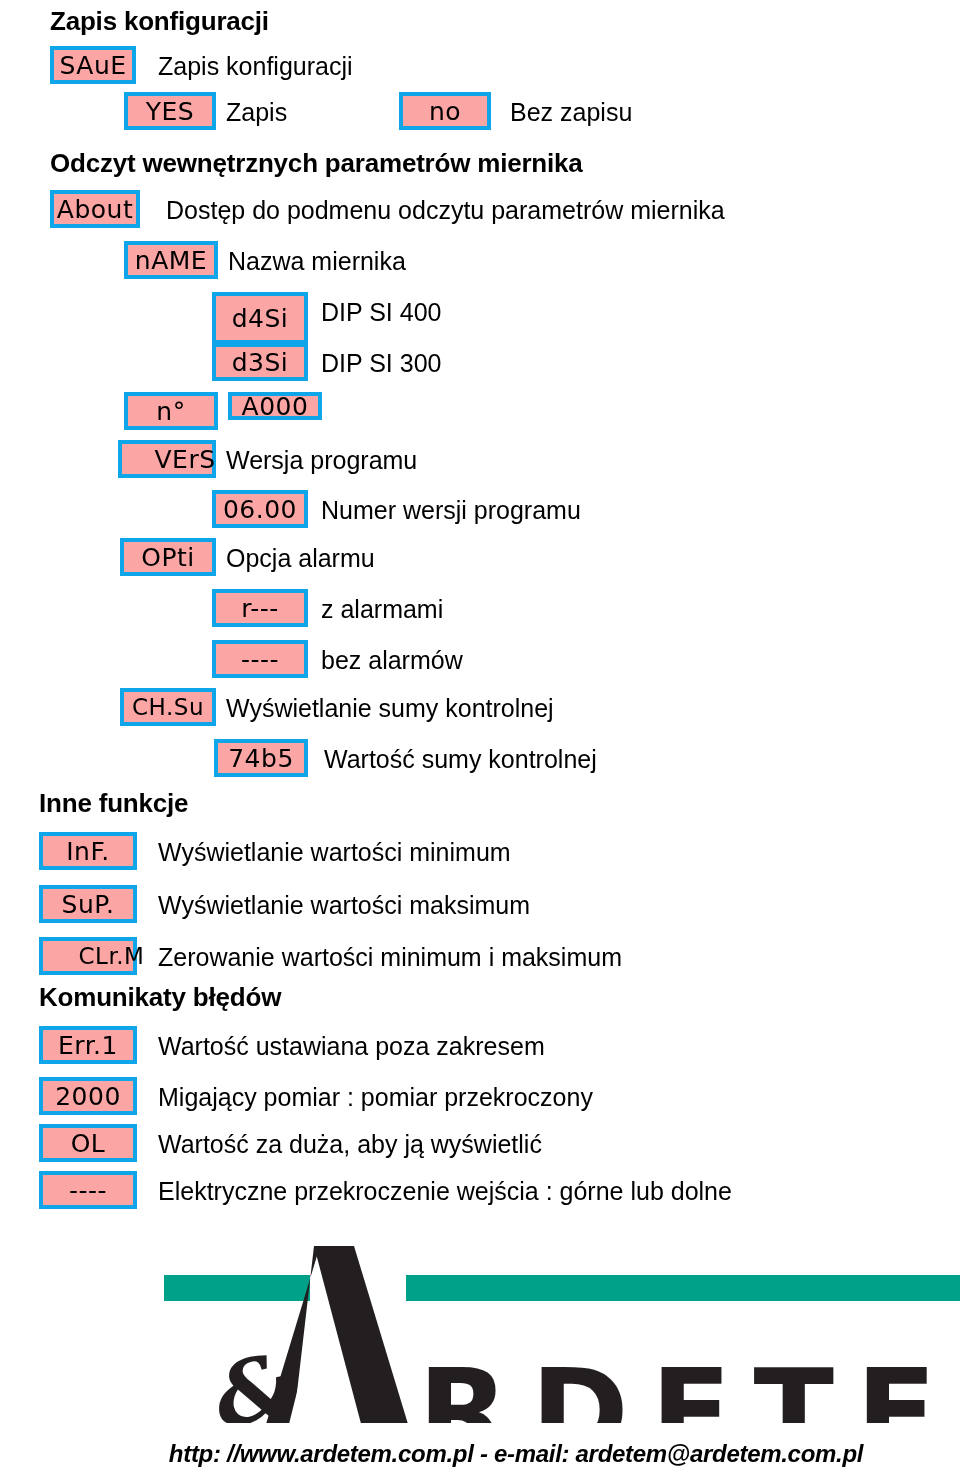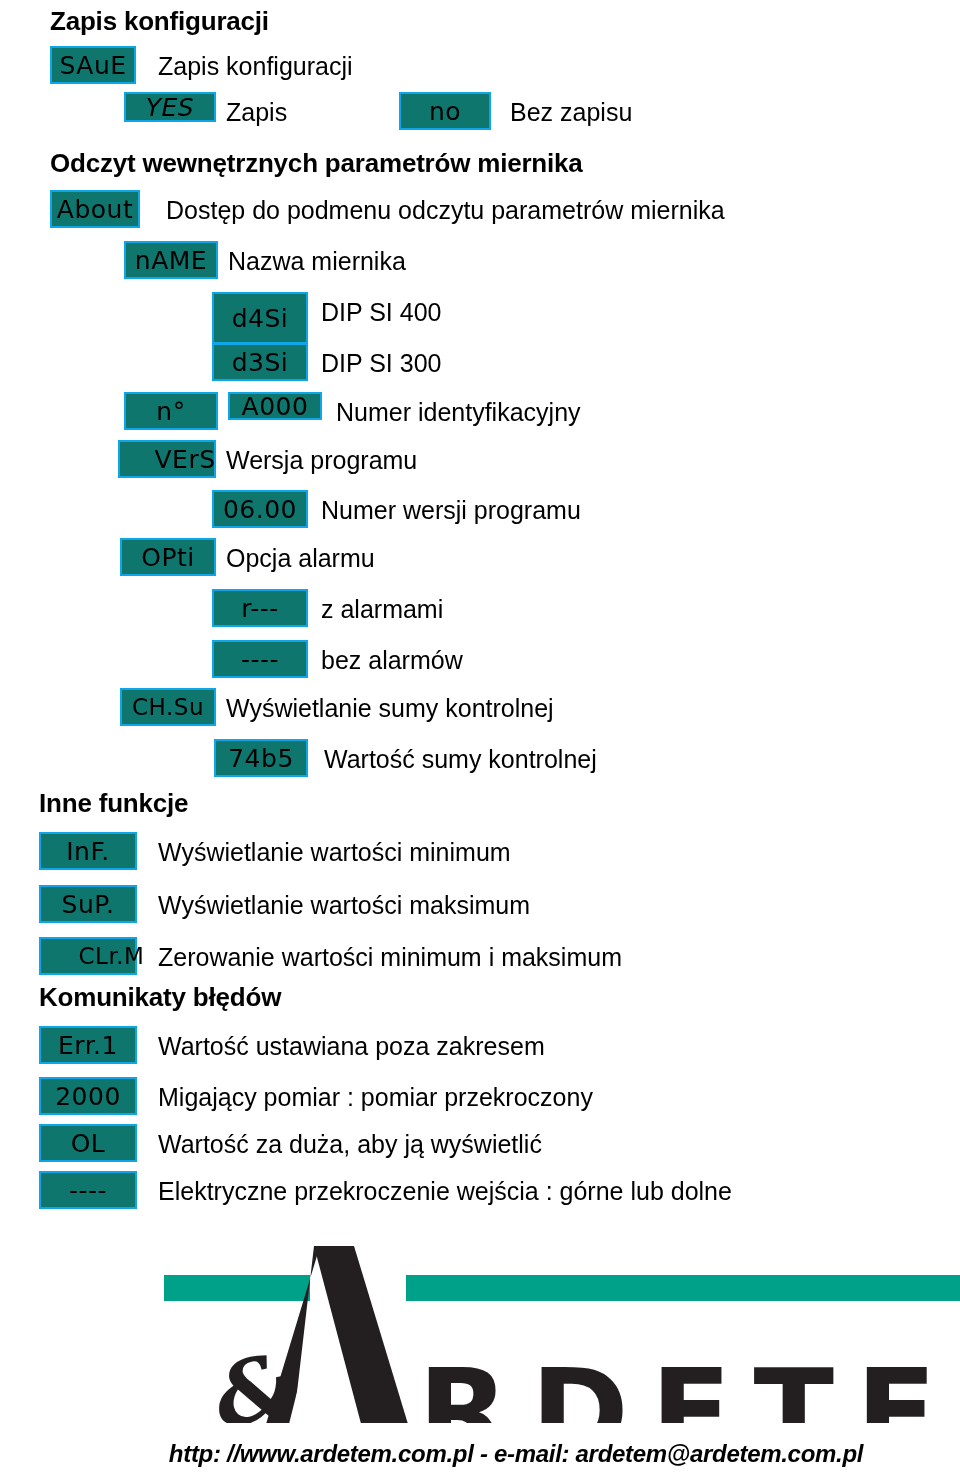--- a/index.html
+++ b/index.html
@@ -31,22 +31,22 @@
     font-size: 26px;
     letter-spacing: -0.2px;
     white-space: nowrap;
     line-height: 30px;
   }
 
   
   .codebox {
     position: absolute;
     box-sizing: border-box;
-    border: 2px solid #0ea5e9;
-    background: #0f766e;
+    border: 4px solid #0ea5e9;
+    background: #fca5a5;
     font-family: "DejaVu Sans", sans-serif;
     font-size: 25px;
     line-height: 1;
     display: flex;
     align-items: center;
     justify-content: center;
     white-space: nowrap;
     letter-spacing: 0.5px;
   }
   .codebox.small { font-size: 23px; }
@@ -86,42 +86,41 @@
 </head>
 <body>
 
 <div class="page">
 
   <div class="heading" style="left:14px; top:6px;">Zapis konfiguracji</div>
 
   <div class="codebox" style="left:14px; top:46px; width:86px; height:38px;">SAuE</div>
   <div class="desc" style="left:122px; top:51px;">Zapis konfiguracji</div>
 
-  <div class="codebox" style="left:88px; top:92px; width:92px; height:30px;font-style:italic;">YES</div>
+  <div class="codebox" style="left:88px; top:92px; width:92px; height:38px;">YES</div>
   <div class="desc" style="left:190px; top:97px;">Zapis</div>
   <div class="codebox" style="left:363px; top:92px; width:92px; height:38px;">no</div>
   <div class="desc" style="left:474px; top:97px;">Bez zapisu</div>
 
   <div class="heading" style="left:14px; top:148px;">Odczyt wewnętrznych parametrów miernika</div>
 
   <div class="codebox" style="left:14px; top:190px; width:90px; height:38px;">About</div>
   <div class="desc" style="left:130px; top:195px;">Dostęp do podmenu odczytu parametrów miernika</div>
 
   <div class="codebox" style="left:88px; top:241px; width:94px; height:38px;">nAME</div>
   <div class="desc" style="left:192px; top:246px;">Nazwa miernika</div>
 
   <div class="codebox" style="left:176px; top:292px; width:96px; height:52px;">d4Si</div>
   <div class="desc" style="left:285px; top:297px;">DIP SI 400</div>
 
   <div class="codebox" style="left:176px; top:343px; width:96px; height:38px;">d3Si</div>
   <div class="desc" style="left:285px; top:348px;">DIP SI 300</div>
 
   <div class="codebox" style="left:88px; top:392px; width:94px; height:38px;">n°</div>
   <div class="codebox" style="left:192px; top:392px; width:94px; height:28px;">A000</div>
-  <div class="desc" style="left:300px; top:397px;">Numer identyfikacyjny</div>
 
   <div class="codebox" style="left:82px; top:440px; width:98px; height:38px;padding-left:36px;">VErS</div>
   <div class="desc" style="left:190px; top:445px;">Wersja programu</div>
 
   <div class="codebox" style="left:176px; top:490px; width:96px; height:38px;">06.00</div>
   <div class="desc" style="left:285px; top:495px;">Numer wersji programu</div>
 
   <div class="codebox" style="left:84px; top:538px; width:96px; height:38px;">OPti</div>
   <div class="desc" style="left:190px; top:543px;">Opcja alarmu</div>
 

